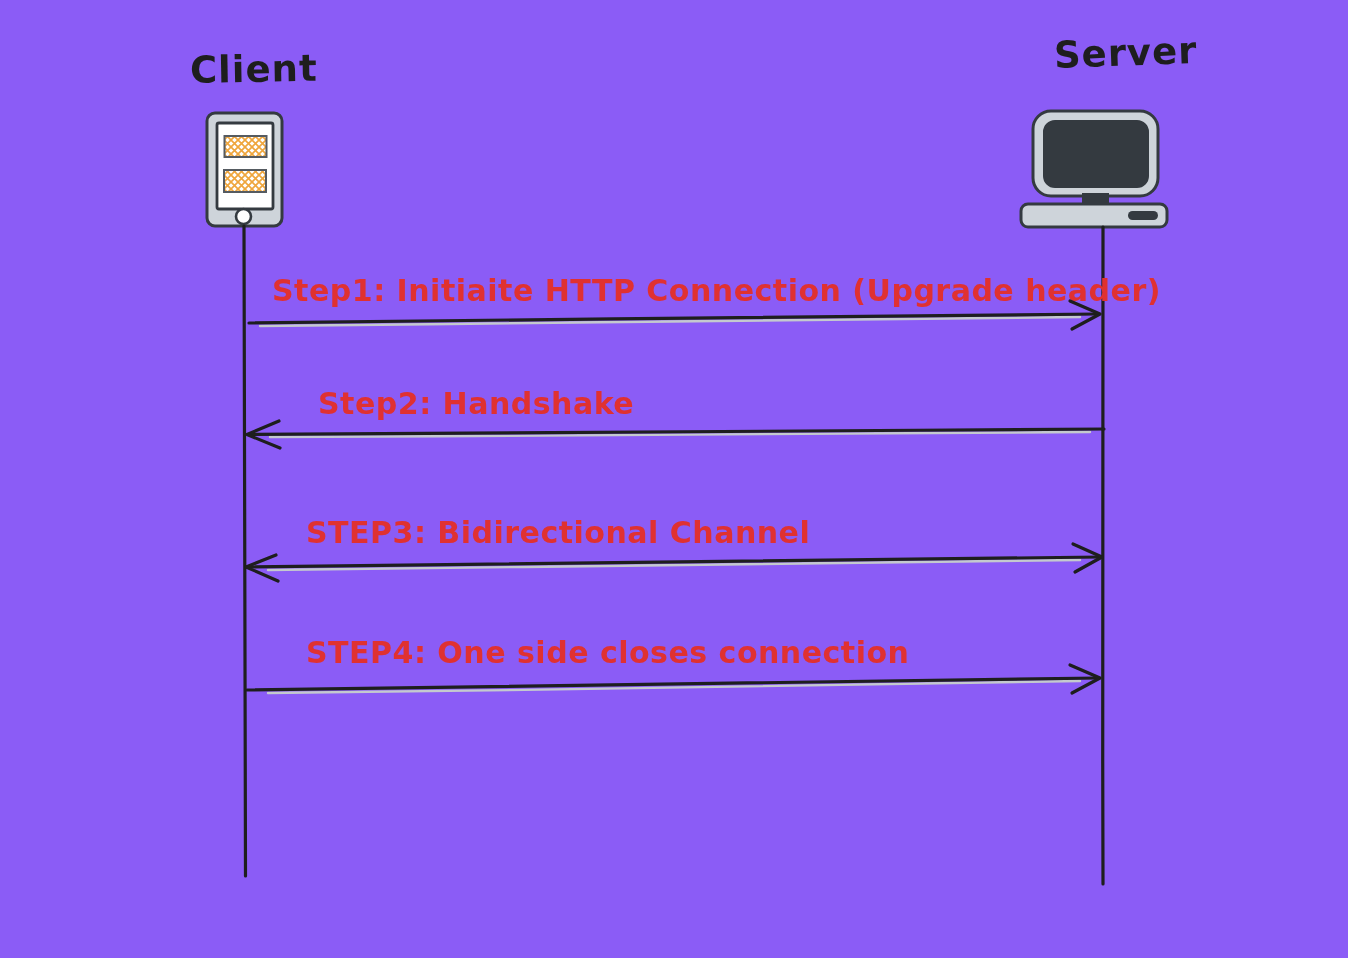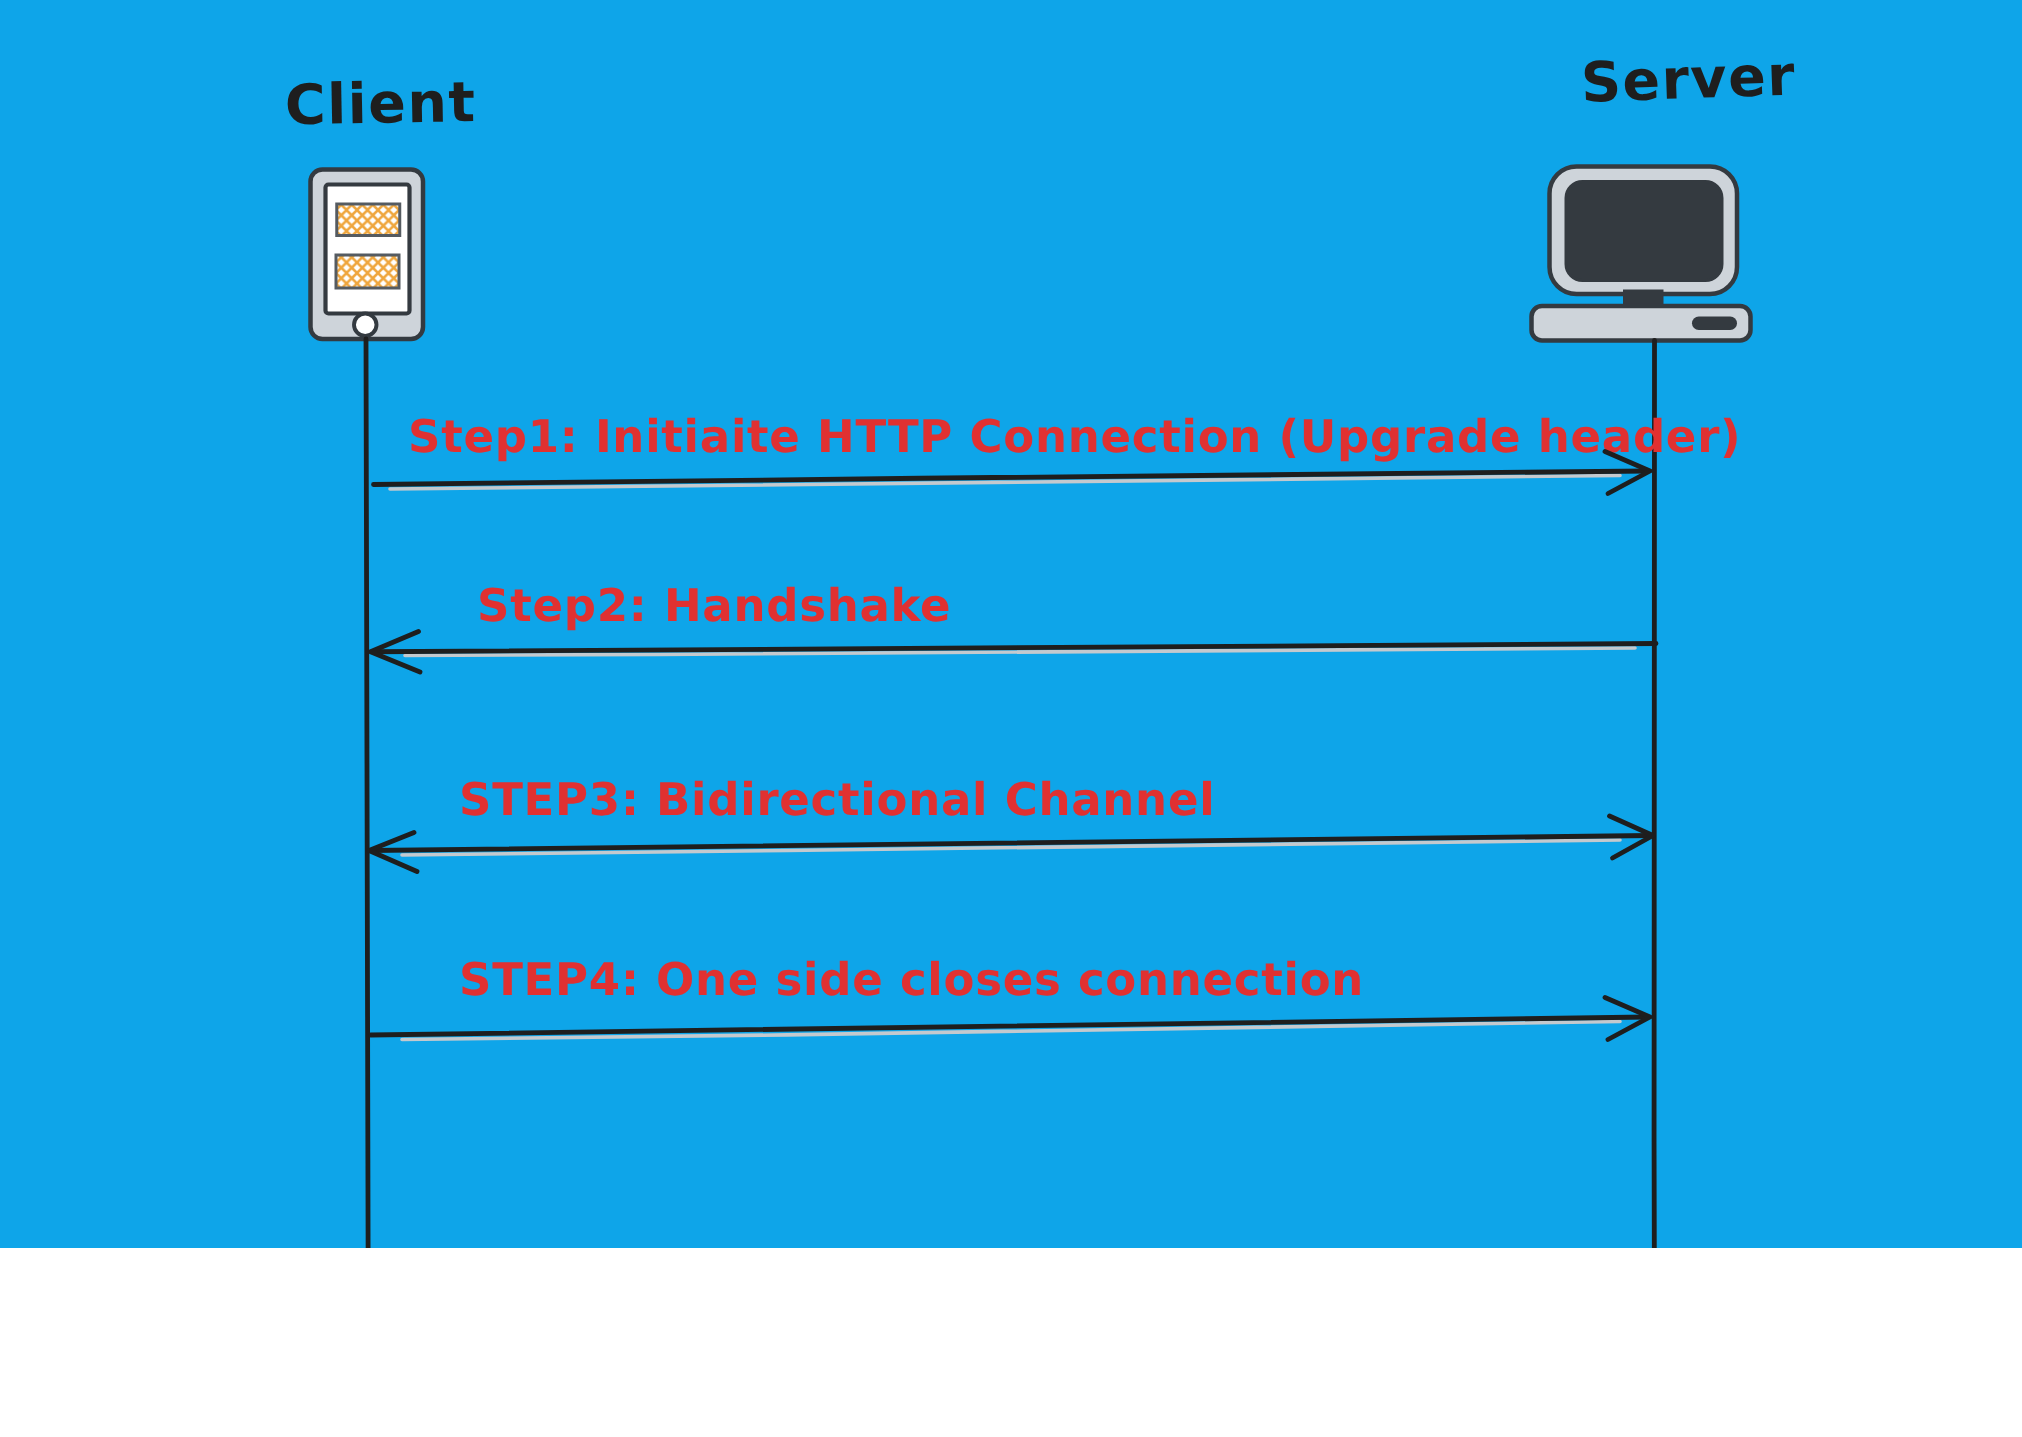--- a/index.html
+++ b/index.html
@@ -4,22 +4,22 @@
 <style>
   html, body {
     margin: 0;
     padding: 0;
     background: #ffffff;
     font-family: "DejaVu Sans", sans-serif;
   }
   .canvas-wrap {
     position: relative;
     width: 1348px;
-    height: 832px;
-    background: #0ea5e9;
+    height: 958px;
+    background: #8b5cf6;
     overflow: hidden;
   }
   svg { display: block; }
   .actor-label {
     font-family: "DejaVu Sans", sans-serif;
     font-weight: 600;
     font-size: 37px;
     fill: #1e1e1e;
     letter-spacing: 1px;
   }

